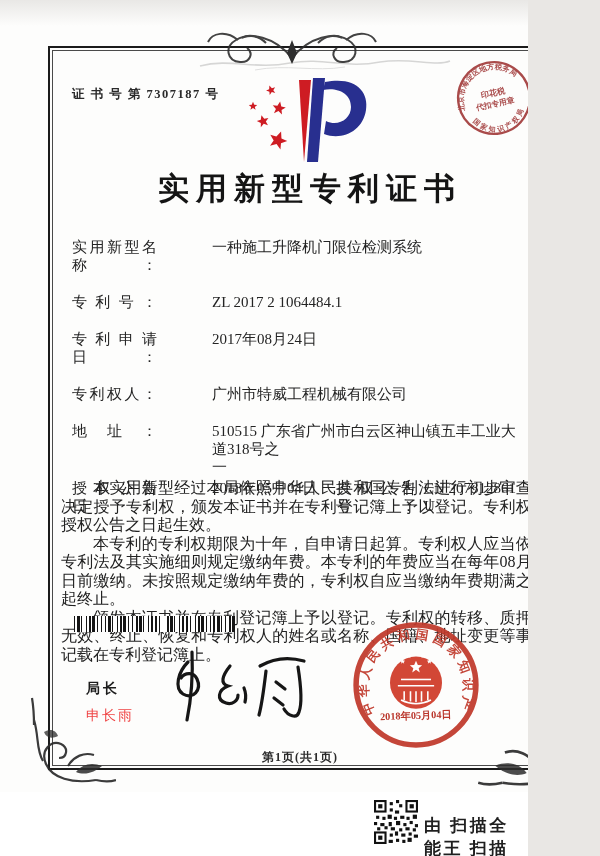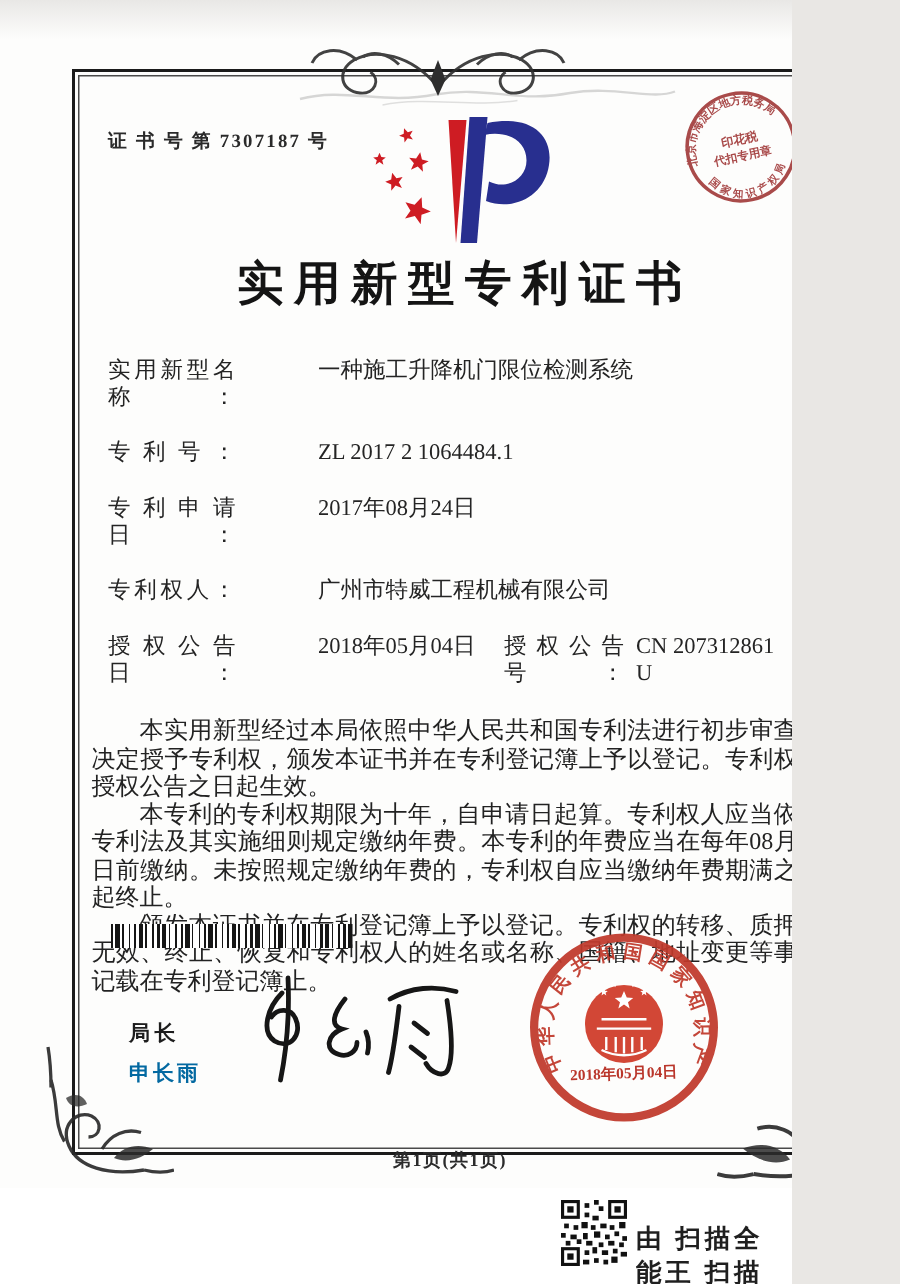--- a/index.html
+++ b/index.html
@@ -34,29 +34,29 @@
     line-height:18.5px; color:#222; text-align:justify; }
   .body-text p { text-indent:2em; }
 
   .barcode { position:absolute; left:74px; top:616px; width:161px; height:16px;
     background:repeating-linear-gradient(90deg,
       #151515 0 1.5px,#fff 1.5px 3px,#151515 3px 6px,#fff 6px 7.5px,
       #151515 7.5px 8.5px,#fff 8.5px 12px,#151515 12px 13px,#fff 13px 15.5px); }
 
   .director-title { position:absolute; left:86px; top:680px; font-size:14px; font-weight:bold;
     letter-spacing:3px; color:#1d1d1d; }
-  .director-name  { position:absolute; left:86px; top:707px; font-size:14px; font-weight:bold;
-    letter-spacing:2px; color:#0369a1; }
+  .director-name  { position:absolute; left:86px; top:707px; font-size:14px; font-weight:normal;
+    letter-spacing:2px; color:#ef4444; }
   .signature { position:absolute; left:158px; top:646px; }
 
   .seal { position:absolute; left:349px; top:618px; opacity:.93; }
   .tax-stamp { position:absolute; left:455px; top:59px; transform:rotate(-12deg); opacity:.85; }
 
   .page-num { position:absolute; left:50px; top:749px; width:500px; text-align:center;
-    font-size:12px; font-weight:600; letter-spacing:1px; color:#2b2b2b;margin-top:16px; }
+    font-size:12px; font-weight:600; letter-spacing:1px; color:#2b2b2b; }
 
   .ornament-top { position:absolute; left:204px; top:28px; }
   .ornament-bl  { position:absolute; left:24px; top:692px; }
   .ornament-br  { position:absolute; left:478px; top:676px; transform:scaleX(-1); }
   .scan-artifact { position:absolute; left:195px; top:54px; opacity:.5; }
 
   .scan-bar { position:absolute; left:0; top:792px; width:600px; height:64px; background:#fff; }
   .qr { position:absolute; left:374px; top:800px; }
   .scan-text { position:absolute; left:424px; top:814px; font-size:17px; font-weight:600;
     letter-spacing:2.5px; color:#1f1f1f; }
@@ -130,20 +130,27 @@
       <span class="flabel">专利号：</span>
       <span class="fvalue">ZL 2017 2 1064484.1</span>
     </div>
     <div class="frow">
       <span class="flabel">专利申请日：</span>
       <span class="fvalue">2017年08月24日</span>
     </div>
     <div class="frow">
       <span class="flabel">专利权人：</span>
       <span class="fvalue">广州市特威工程机械有限公司</span>
+    </div>
+    <div class="frow frow-address">
+      <span class="flabel">地址：</span>
+      <span class="fvalue">
+        <span>510515 广东省广州市白云区神山镇五丰工业大道318号之</span><br>
+        <span>一</span>
+      </span>
     </div>
     <div class="frow">
       <span class="flabel">授权公告日：</span>
       <span class="fvalue">2018年05月04日</span>
       <span class="fgroup2">
         <span class="flabel">授权公告号：</span>
         <span class="fvalue">CN 207312861 U</span>
       </span>
     </div>
   </div>

